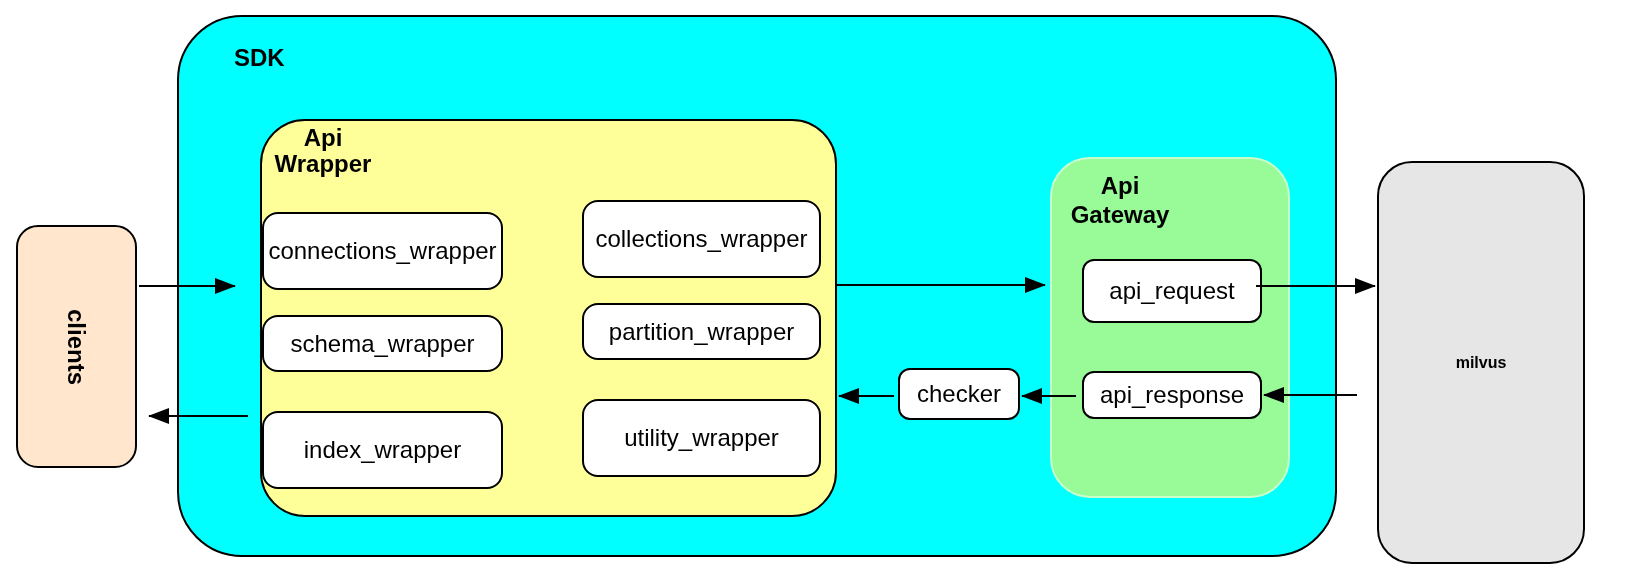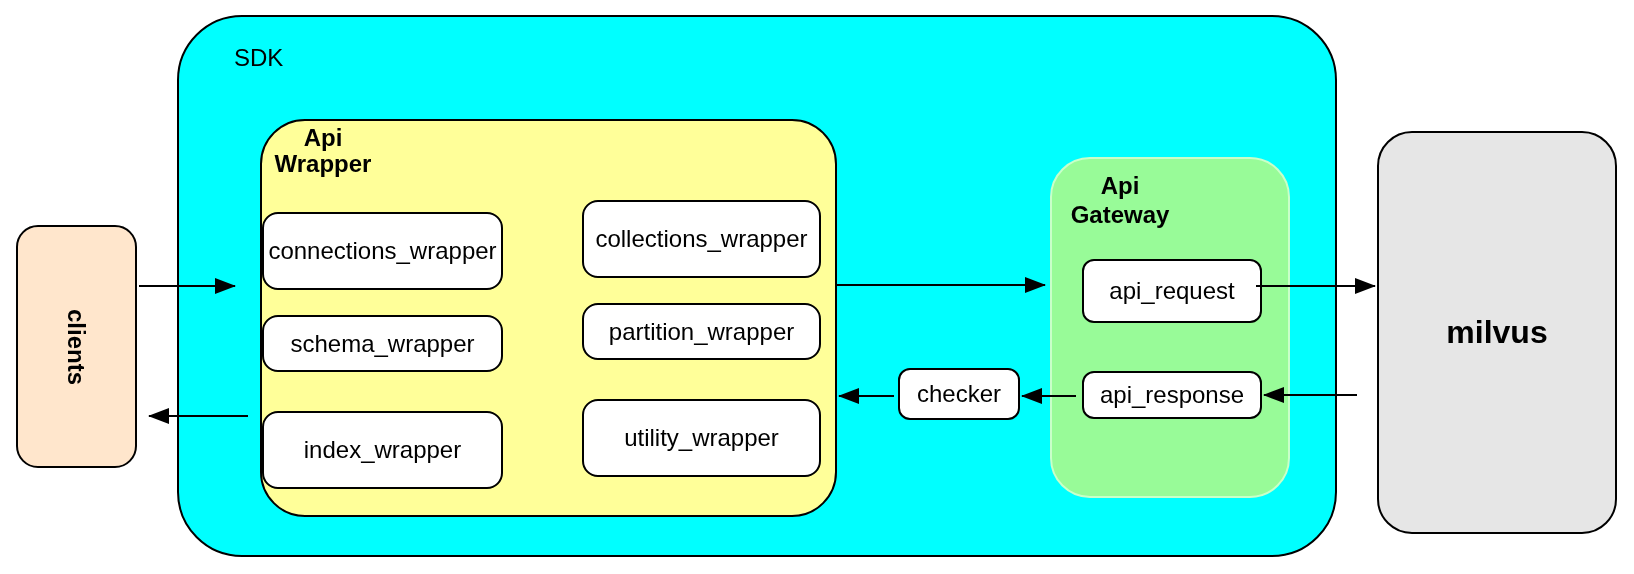--- a/index.html
+++ b/index.html
@@ -14,21 +14,21 @@
 
   
   .clients { left:16px; top:225px; width:121px; height:243px;
              background:#FFE6CC; border-radius:22px; }
   .clients-label { transform:rotate(90deg); font-weight:bold; font-size:24px; white-space:nowrap; }
 
   
   .sdk { left:177px; top:15px; width:1160px; height:542px;
          background:#00FFFF; border-radius:65px; }
   .sdk-label { position:absolute; left:55px; top:28px;
-               font-weight:normal; font-size:24px; line-height:26px; }
+               font-weight:bold; font-size:24px; line-height:26px; }
 
   
   .wrapper { left:81px; top:102px; width:577px; height:398px;
              background:#FFFF99; border-radius:45px; }
   .wrapper-label { position:absolute; left:8px; top:4px; width:106px;
                    text-align:center; font-weight:bold; font-size:24px; line-height:26px; }
   .module { position:absolute; background:#ffffff; border:2px solid #000;
             border-radius:16px; font-size:24px; box-sizing:border-box; }
   .m-c1 { left:0;  width:241px;margin-top:12px; }
   .m-c2 { left:320px; width:239px; }
@@ -44,22 +44,22 @@
   .gateway { left:871px; top:140px; width:240px; height:341px;
              background:#98FB98; border:2px solid #C9FFC9; border-radius:40px; }
   .gateway-label { position:absolute; left:12px; top:12px; width:112px;
                    text-align:center; font-weight:bold; font-size:24px; line-height:29px; }
   .gw-node { position:absolute; left:30px; width:180px; background:#ffffff;
              border:2px solid #000; border-radius:12px; font-size:24px; box-sizing:border-box; }
   .request  { top:100px; height:64px; }
   .response { top:212px; height:48px; }
 
   
-  .milvus { left:1377px; top:131px; width:240px; height:403px;
-            background:#E6E6E6; border-radius:35px; font-weight:bold; font-size:32px; }
+  .milvus { left:1377px; top:161px; width:208px; height:403px;
+            background:#E6E6E6; border-radius:35px; font-weight:bold; font-size:16px; }
 
   
   .arrows { position:absolute; left:0; top:0; width:1634px; height:574px;
             pointer-events:none; z-index:10; }
   .arrows line { stroke:#000; stroke-width:2; }
 </style>
 </head>
 <body>
 
 <div class="canvas">

